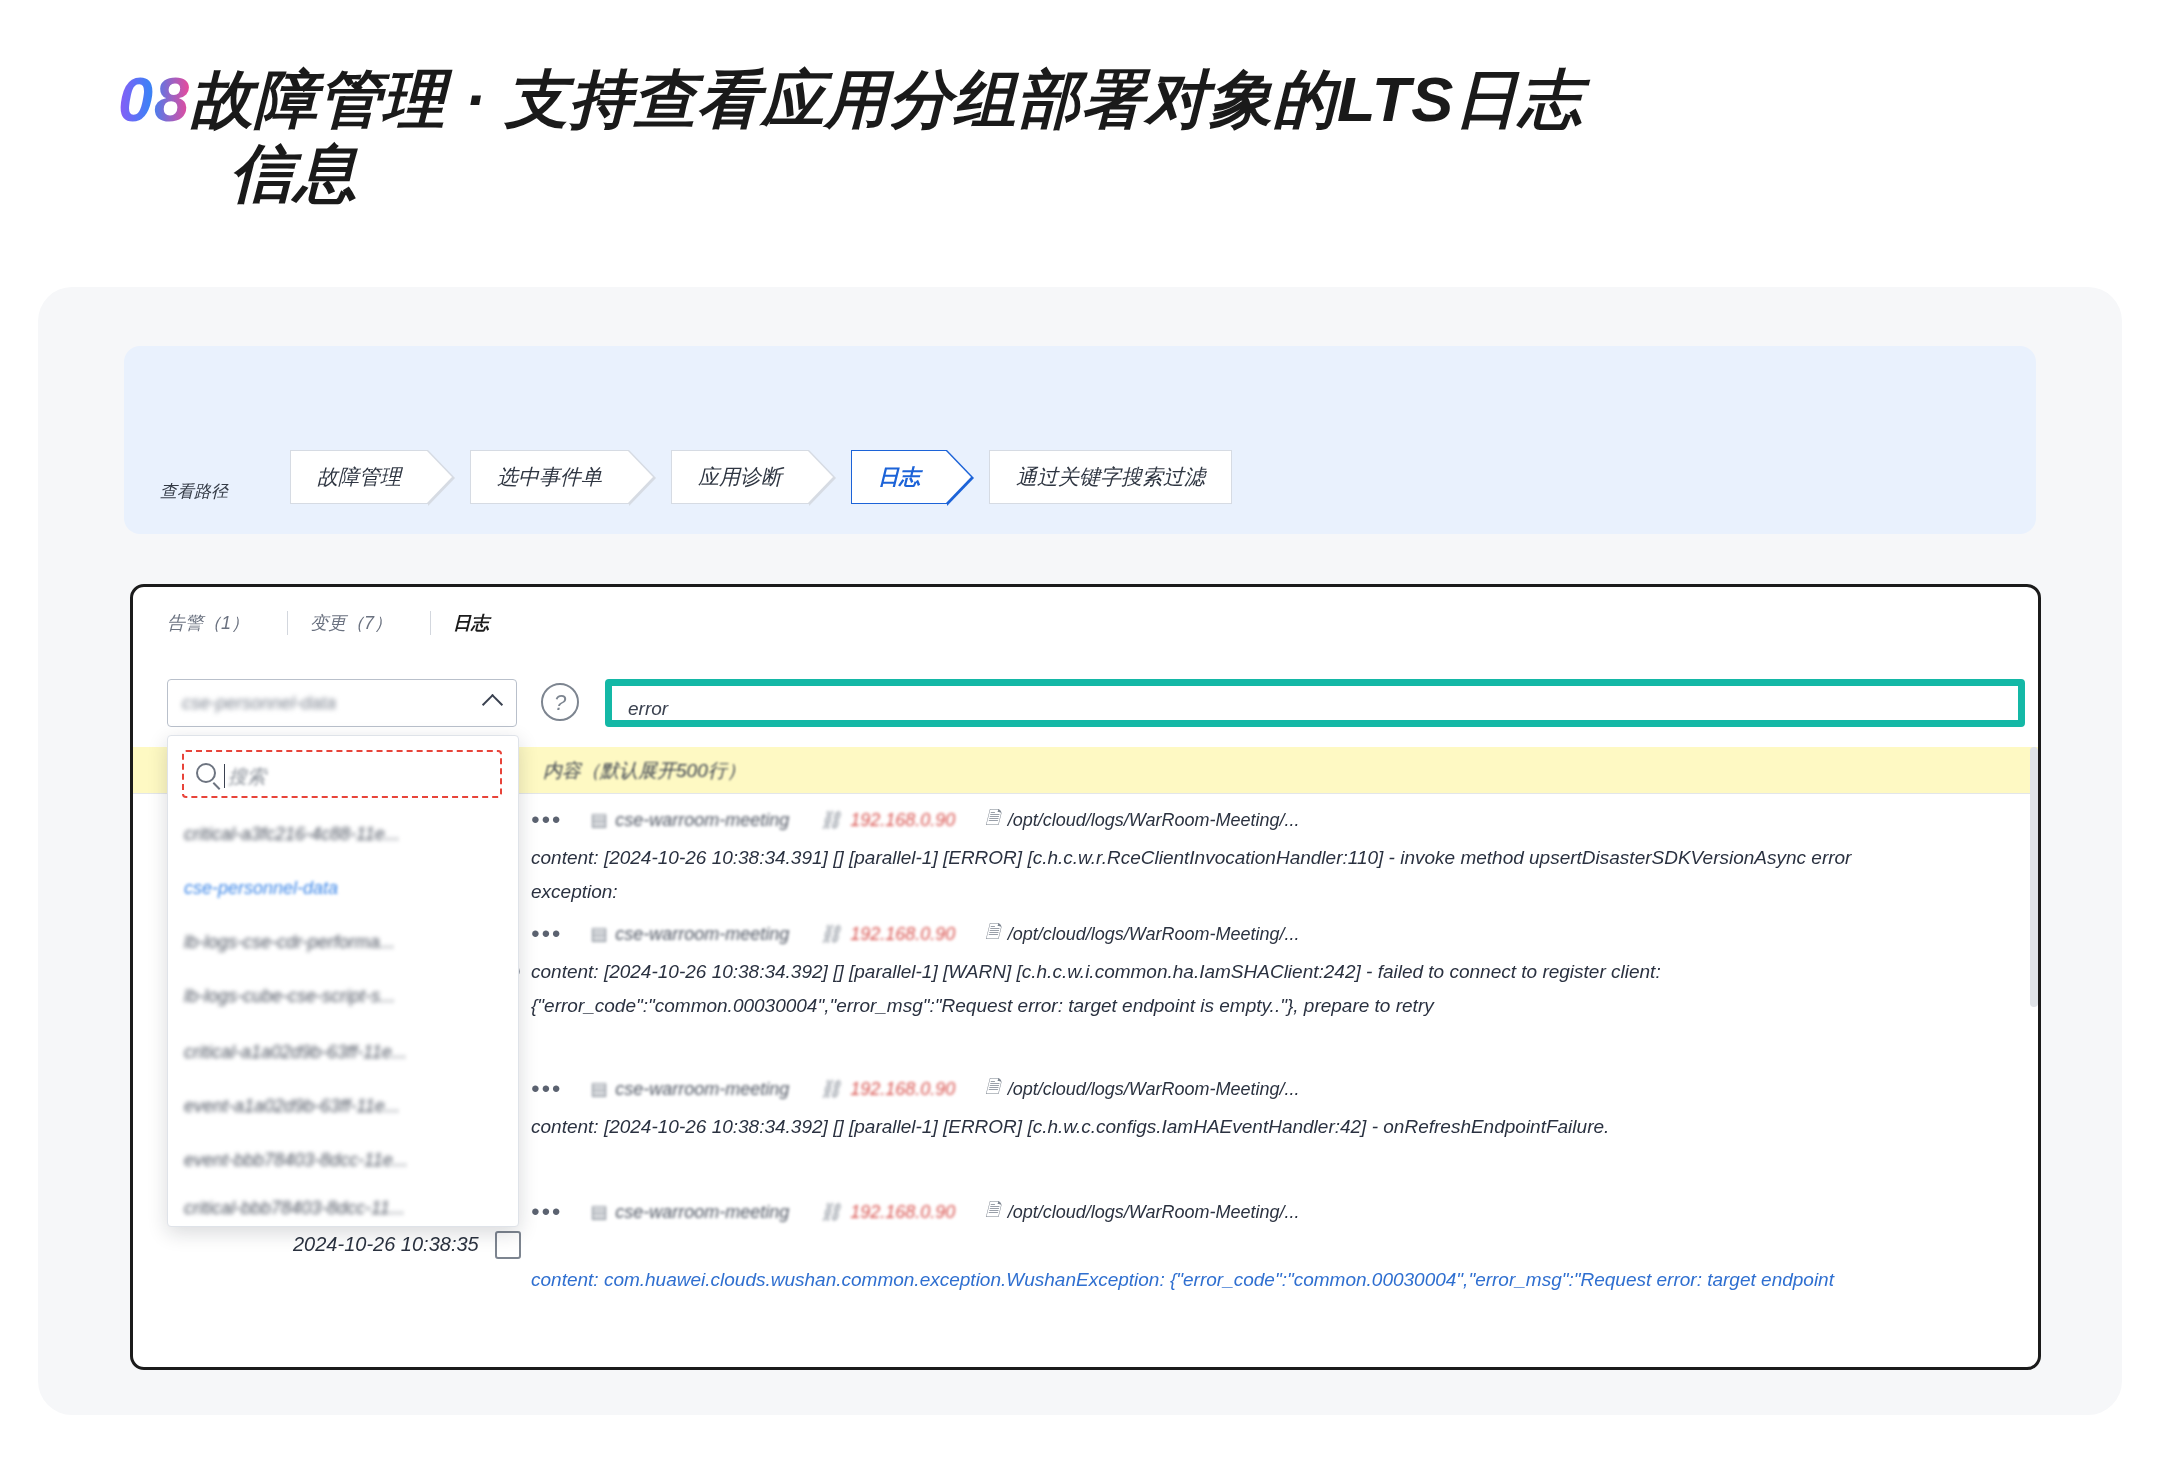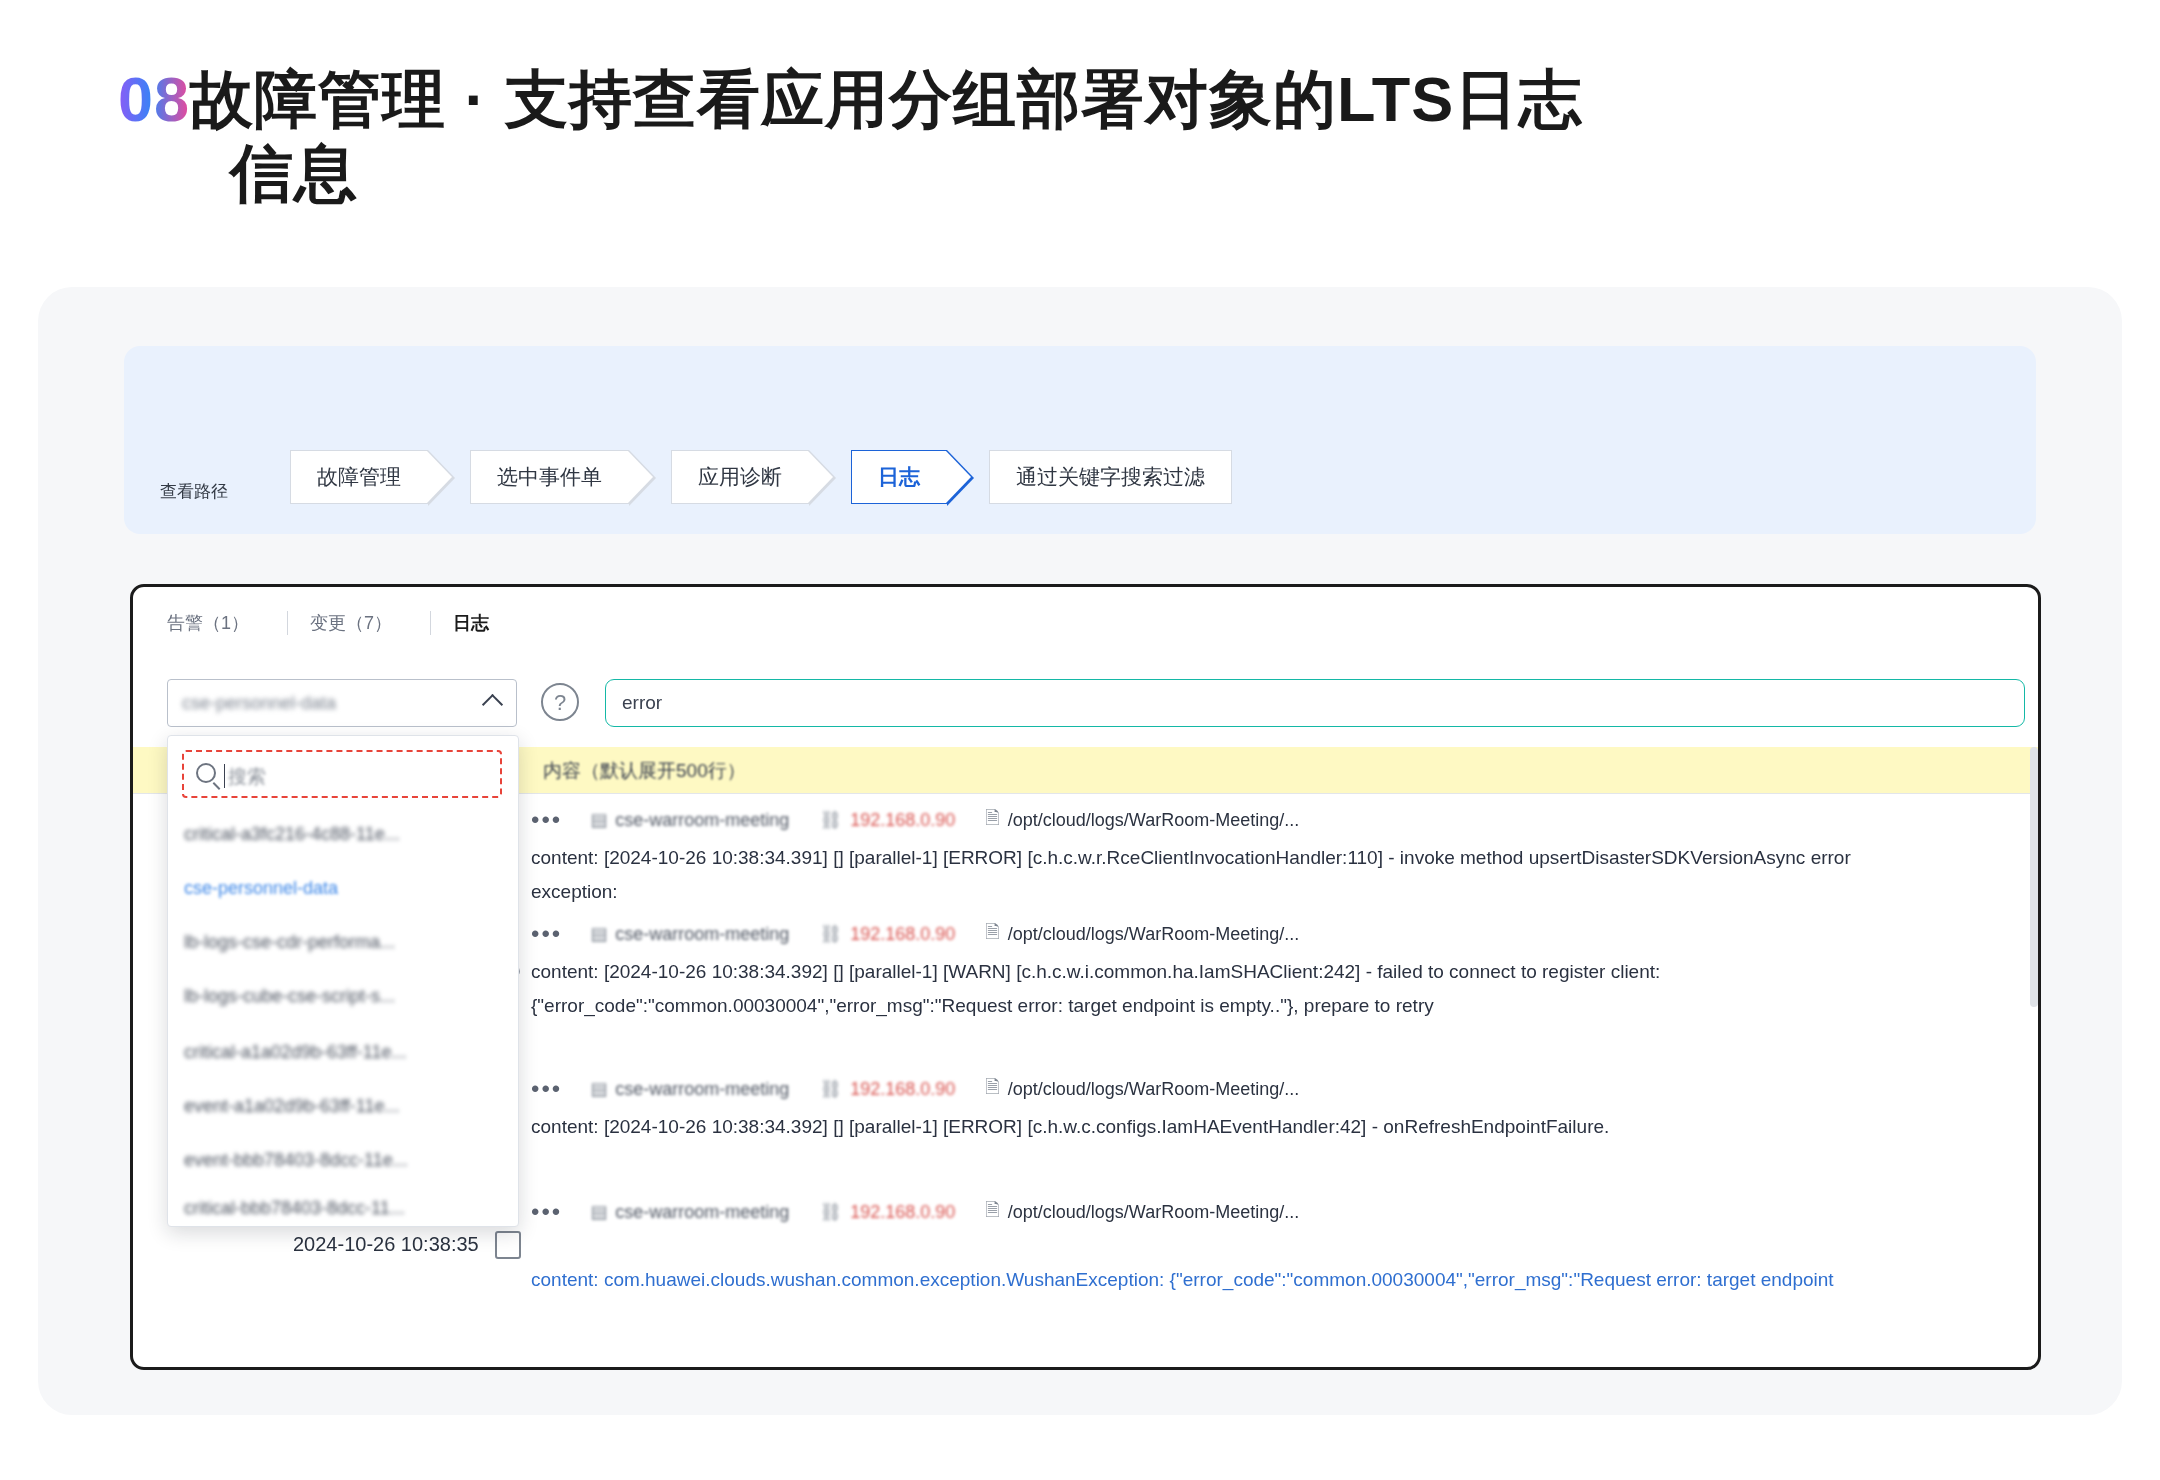--- a/index.html
+++ b/index.html
@@ -7,20 +7,21 @@
     padding: 0;
     background: #ffffff;
     font-family: "Liberation Sans", "DejaVu Sans", sans-serif;
   }
   #page {
     position: relative;
     width: 2160px;
     height: 1480px;
     background: #ffffff;
     overflow: hidden;
+    font-style: italic;
   }
 
   
   .title-wrap {
     position: absolute;
     left: 118px;
     top: 62px;
     width: 1900px;
   }
   .title-line {
@@ -212,22 +213,22 @@
     text-align: center;
     line-height: 36px;
     box-sizing: border-box;
   }
   .search-field {
     position: absolute;
     left: 472px;
     top: 92px;
     width: 1420px;
     height: 48px;
-    border: 1px solid #14b8a6;
-    border-radius: 9px;
+    border: 7px solid #14b8a6;
+    border-radius: 4px;
     background: #fff;
     box-sizing: border-box;
   }
   .search-field .val {
     position: absolute;
     left: 16px;
     top: 12px;
     font-size: 19px;
     color: #3b4250;
     filter: blur(0.7px);

